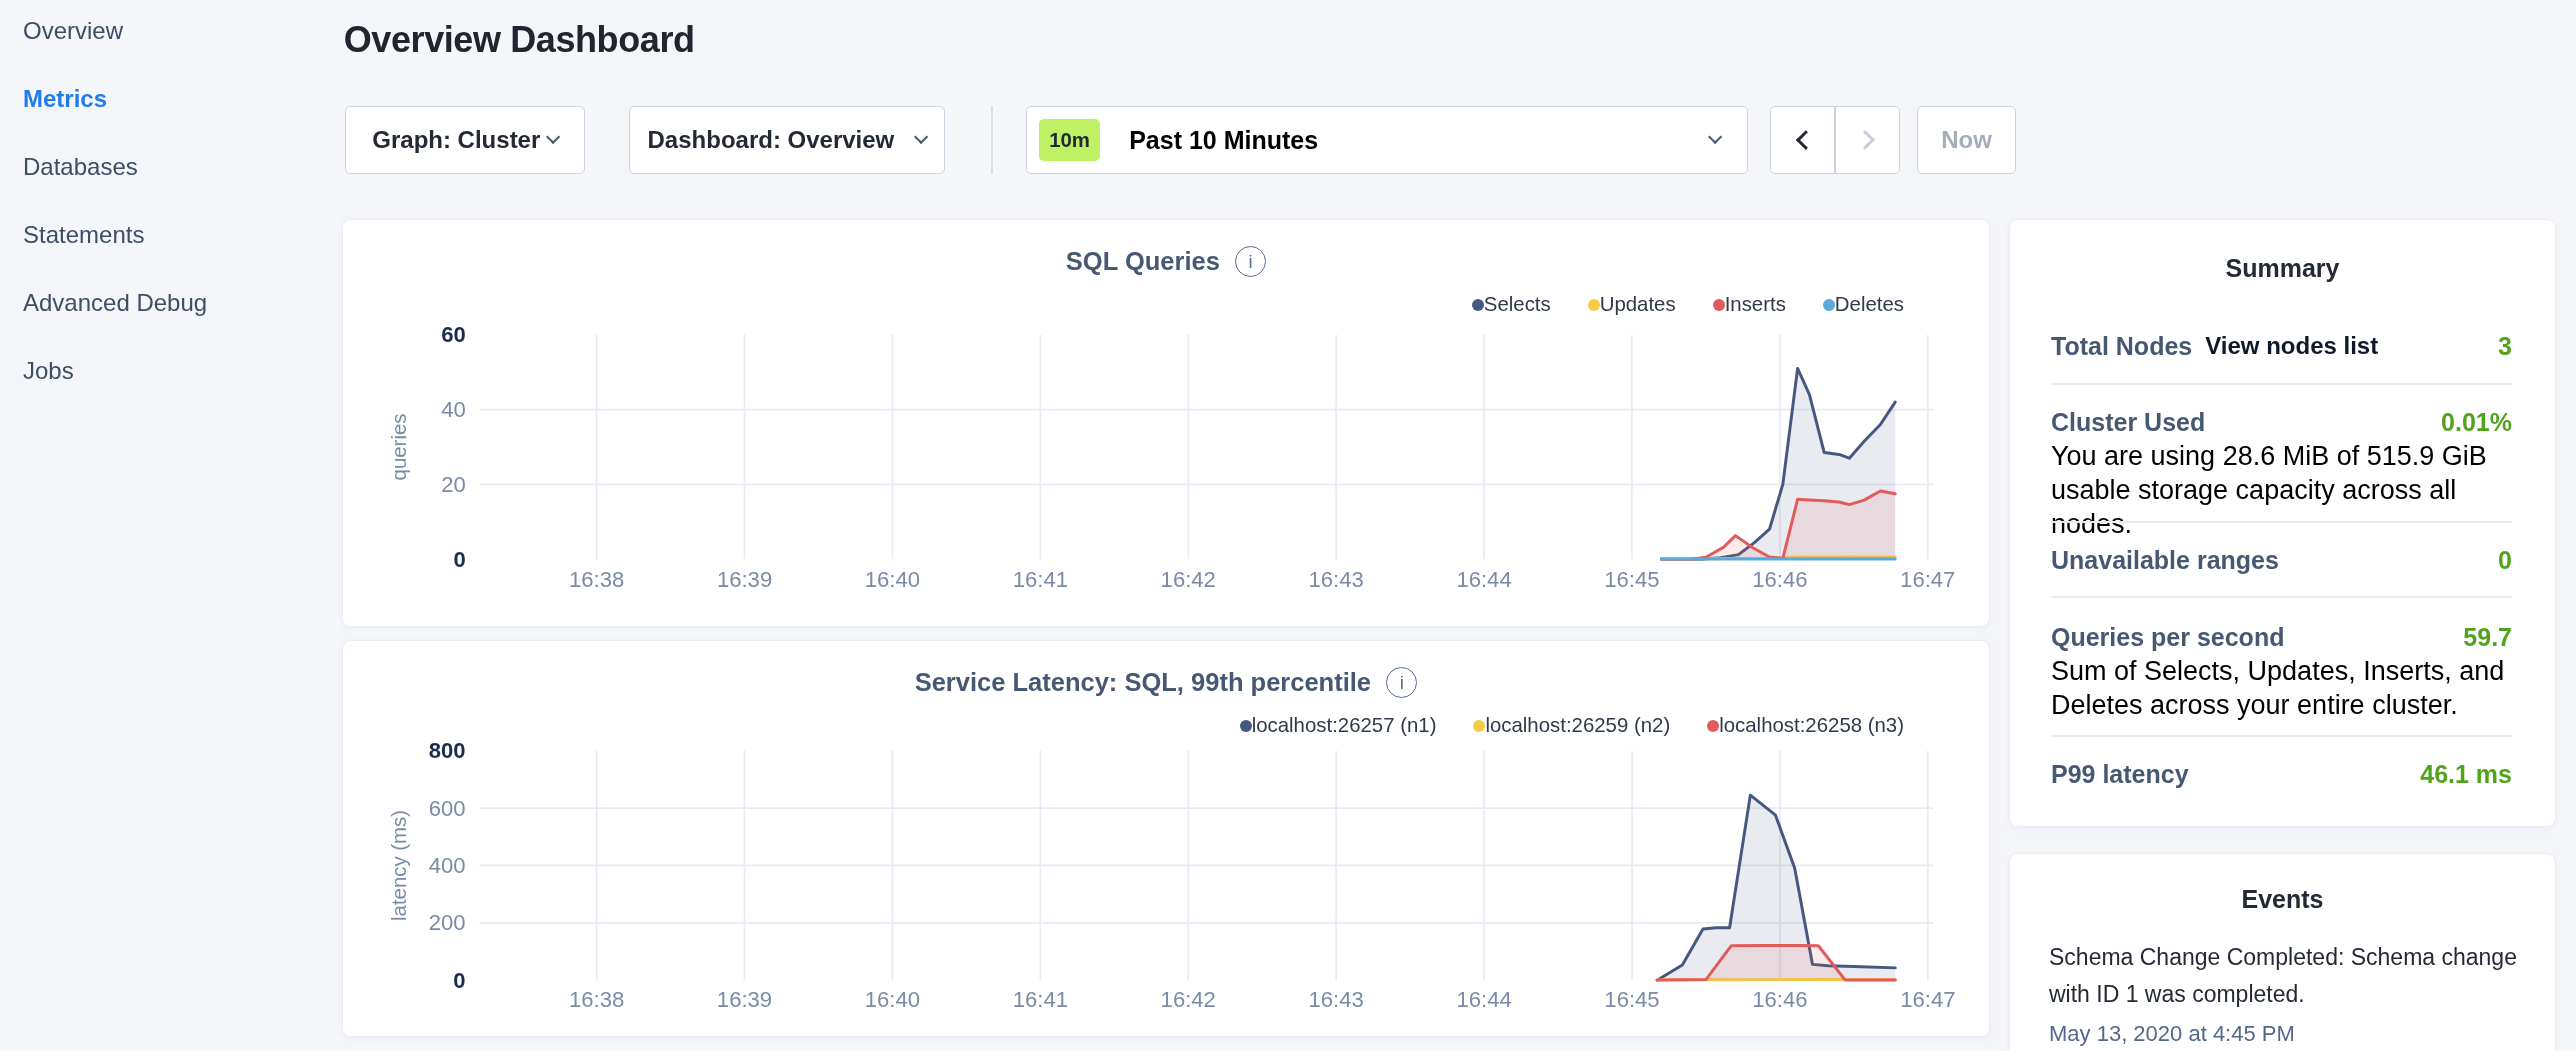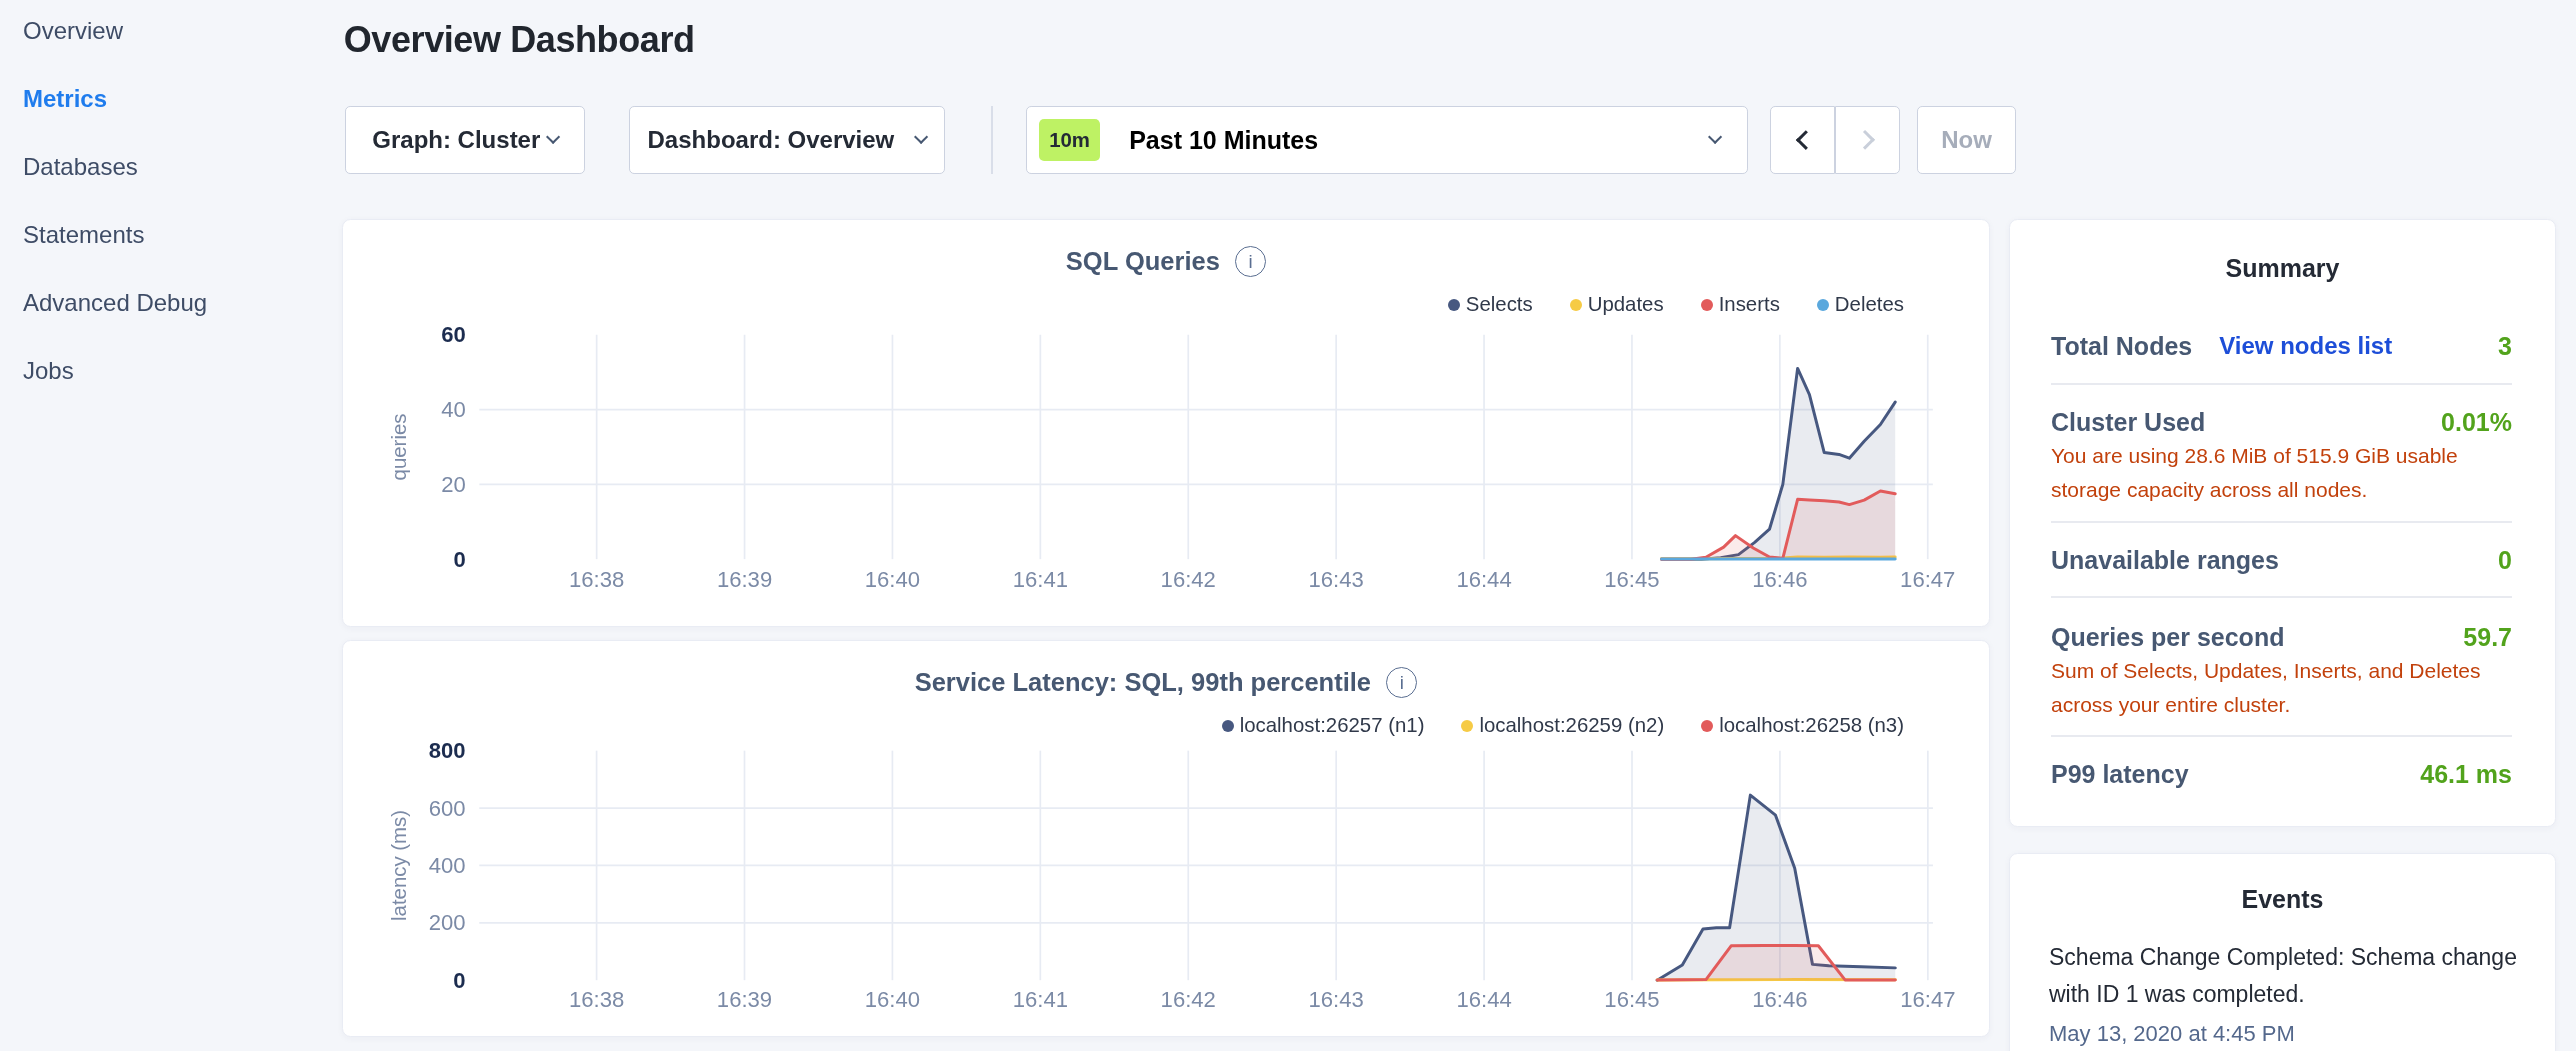--- a/index.html
+++ b/index.html
@@ -37,42 +37,42 @@
 
   
   .card{position:absolute;background:#fff;border:1.7px solid #e9ecf4;border-radius:8.5px;box-shadow:0 1.7px 6.8px rgba(50,60,90,.04)}
   .chart-card{left:0;width:1648px}
   #chart1{top:219px;height:408px}
   #chart2{top:640px;height:397px}
   .chart-title{position:absolute;left:0;right:0;top:26px;display:flex;align-items:center;justify-content:center;gap:15.3px}
   .chart-title h3{font-size:25.5px;font-weight:700;color:#475872}
   .info{width:31px;height:31px;border:1.7px solid #5a6e91;border-radius:50%;color:#5a6e91;font-size:18.7px;font-weight:400;display:flex;align-items:center;justify-content:center;cursor:pointer}
   .legend{position:absolute;right:85px;top:73px;display:flex;gap:37px;align-items:center}
-  .litem{display:flex;align-items:center;gap:6px;font-size:20.4px;color:#30394a;cursor:pointer}
+  .litem{display:flex;align-items:center;gap:0;font-size:20.4px;color:#30394a;cursor:pointer}
   .ldot{width:12px;height:12px;border-radius:50%}
   .plotwrap{position:absolute;left:0;top:0;width:100%;height:100%}
   .grid{stroke:#e7ebf3;stroke-width:2}
   text{font-family:"Liberation Sans",sans-serif}
   text.xtick{font-size:26px;fill:#7b8aa6;text-anchor:middle}
   text.ytick{font-size:26px;fill:#7b8aa6;text-anchor:end}
   text.ytick.strong{fill:#1c2c4f;font-weight:700}
   text.ylab{font-size:24px;fill:#7b8aa6;text-anchor:middle}
 
   
   aside{position:absolute;left:2009px;top:219px;width:547px;height:833px}
   .summary-card{top:0;left:0;width:547px;height:608px}
   .events-card{top:634px;left:0;width:547px;height:264px}
   .panel-title{position:absolute;left:0;right:0;text-align:center;font-size:25px;font-weight:700;color:#242a35}
   .summary-card .panel-title{top:34px}
   .events-card .panel-title{top:31px}
   .srow{position:absolute;left:41px;right:43px;height:34px;display:flex;align-items:center}
   .sl{font-size:25px;font-weight:700;color:#475872}
   .sv{font-size:25px;font-weight:700;color:#52a31c;margin-left:auto}
-  .slink{font-size:24px;font-weight:700;color:#1d4ed8;cursor:pointer;margin-left:27px}
-  .sdesc{position:absolute;left:41px;width:466px;font-size:21px;line-height:34px;color:#c2410c}
+  .slink{font-size:24px;font-weight:700;color:#0f172a;cursor:pointer;margin-left:13px}
+  .sdesc{position:absolute;left:41px;width:466px;font-size:27px;line-height:34px;color:#000000}
   .sdiv{position:absolute;left:41px;right:43px;height:1.7px;background:#e8eaf0}
   .event-text{position:absolute;left:39px;width:476px;top:85px;font-size:23px;line-height:37px;color:#242a35}
   .event-time{position:absolute;left:39px;top:167px;font-size:22px;color:#54688c}
 </style>
 </head>
 <body>
 
 <nav class="sidebar">
   <a class="nav-item">Overview</a>
   <a class="nav-item active">Metrics</a>

